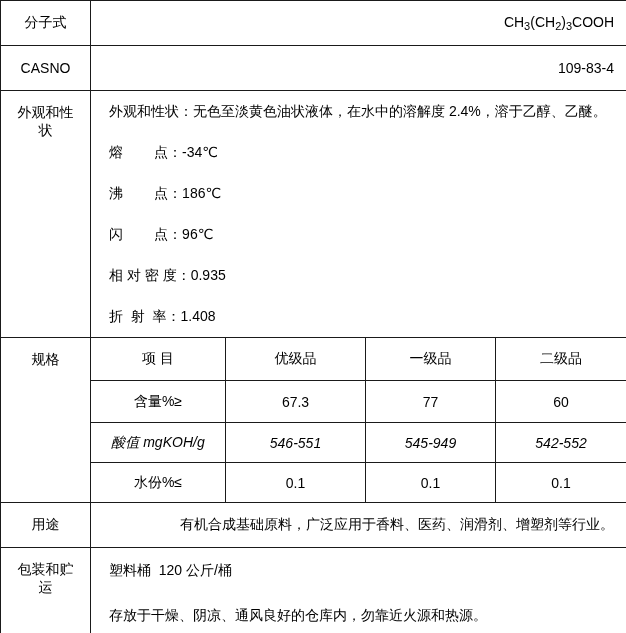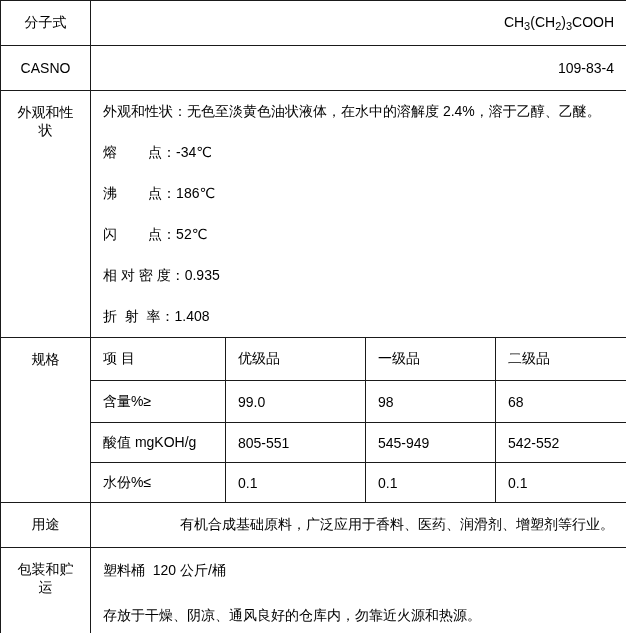--- a/index.html
+++ b/index.html
@@ -28,21 +28,21 @@
   col.c-item  { width: 135px; }
   col.c-g1    { width: 140px; }
   col.c-g2    { width: 130px; }
   col.c-g3    { width: 131px; }
   
   tr.r-formula   { height: 45px; border-radius: 15px; }
   tr.r-casno     { height: 45px; }
   tr.r-props     { height: 246px; }
   tr.r-spec-head { height: 43px; }
   tr.r-spec-1    { height: 42px; margin-left: 12px; }
-  tr.r-spec-2    { height: 40px; }
+  tr.r-spec-2    { height: 40px; font-style: italic; }
   tr.r-spec-3    { height: 40px; margin-left: 27px; }
   tr.r-usage     { height: 45px; margin-top: 36px; }
   tr.r-pack      { height: 83px; }
 
   td.label-cell {
     text-align: center;
     vertical-align: middle;
     padding: 0 4px;
   }
   td.label-cell.top {
@@ -60,22 +60,24 @@
     font-size: 11px;
     vertical-align: -3px;
   }
   td.props-cell {
     vertical-align: middle;
     line-height: 41px;
     padding: 0 12px;
   }
   .prop-line, .pack-line {
     white-space: pre-wrap;
+    margin-left: 6px;
   }
   td.spec-cell {
+    text-align: center;
     vertical-align: middle;
     white-space: pre-wrap;
   }
   td.pack-cell {
     vertical-align: middle;
     line-height: 45px;
   }
 </style>
 </head>
 <body>
@@ -99,44 +101,44 @@
       <td class="label-cell">CASNO</td>
       <td class="value-cell" colspan="4">109-83-4</td>
     </tr>
 
     <tr class="r-props">
       <td class="label-cell top">外观和性状</td>
       <td class="props-cell" colspan="4">
         <div class="prop-line">外观和性状：无色至淡黄色油状液体，在水中的溶解度 2.4%，溶于乙醇、乙醚。</div>
         <div class="prop-line">熔        点：-34℃</div>
         <div class="prop-line">沸        点：186℃</div>
-        <div class="prop-line">闪        点：52℃</div>
+        <div class="prop-line">闪        点：96℃</div>
         <div class="prop-line">相 对 密 度：0.935</div>
         <div class="prop-line">折  射  率：1.408</div>
       </td>
     </tr>
 
     <tr class="r-spec-head">
       <td class="label-cell top" rowspan="4">规格</td>
       <td class="spec-cell">项 目</td>
       <td class="spec-cell">优级品</td>
       <td class="spec-cell">一级品</td>
       <td class="spec-cell">二级品</td>
     </tr>
 
     <tr class="r-spec-1">
       <td class="spec-cell">含量%≥</td>
-      <td class="spec-cell">99.0</td>
-      <td class="spec-cell">98</td>
-      <td class="spec-cell">68</td>
+      <td class="spec-cell">67.3</td>
+      <td class="spec-cell">77</td>
+      <td class="spec-cell">60</td>
     </tr>
 
     <tr class="r-spec-2">
       <td class="spec-cell">酸值 mgKOH/g</td>
-      <td class="spec-cell">805-551</td>
+      <td class="spec-cell">546-551</td>
       <td class="spec-cell">545-949</td>
       <td class="spec-cell">542-552</td>
     </tr>
 
     <tr class="r-spec-3">
       <td class="spec-cell">水份%≤</td>
       <td class="spec-cell">0.1</td>
       <td class="spec-cell">0.1</td>
       <td class="spec-cell">0.1</td>
     </tr>

